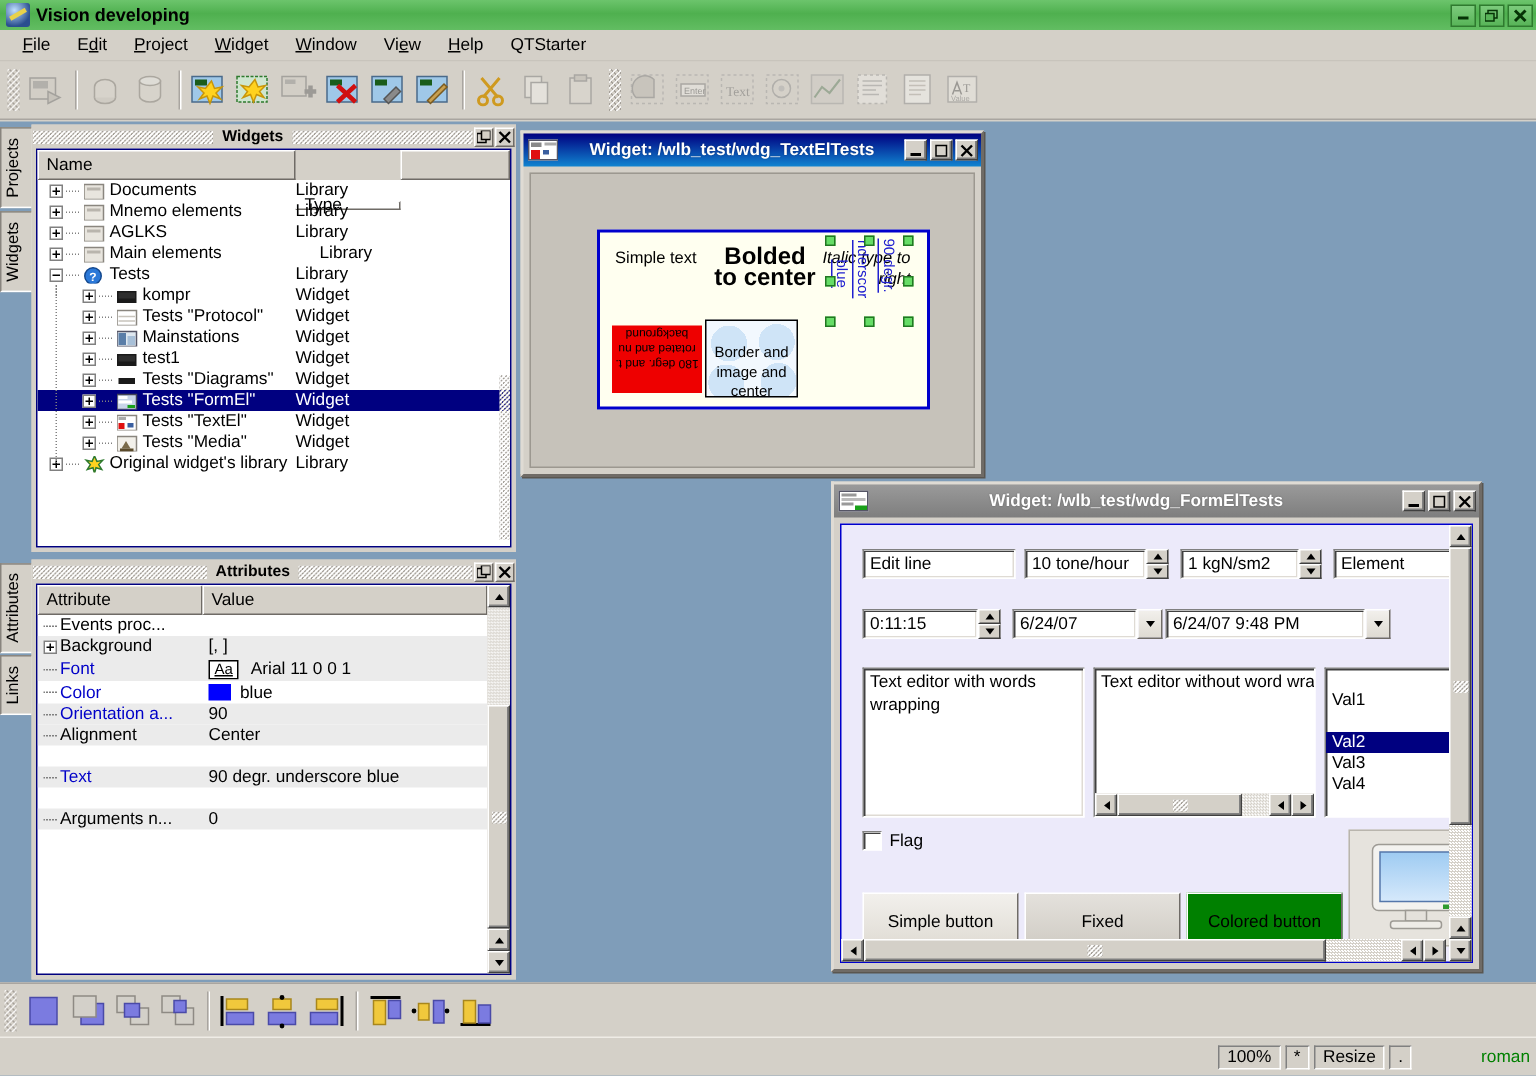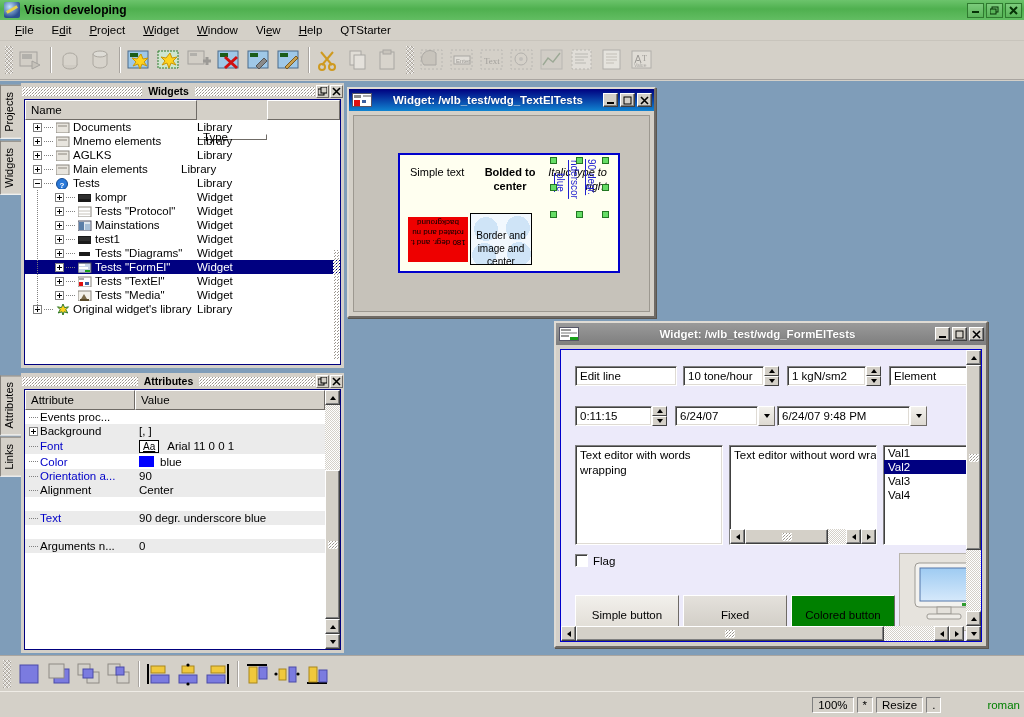--- a/index.html
+++ b/index.html
@@ -391,21 +391,21 @@
               <span class="dots"></span>
               <span class="ic"><svg width="14" height="12">
                   <rect x="0" y="1" width="13" height="10" fill="#e8e5de" stroke="#8a867f"></rect>
                   <rect x="2" y="3" width="9" height="2" fill="#b9b5ad"></rect>
                 </svg></span>
               <span>AGLKS</span>
             </div>
             <div style="width:70px;">Library</div>
           </div>
           <div class="trow">
-            <div class="nm" style="width:156px; padding-left:8px;">
+            <div class="nm" style="width:188px; padding-left:8px;">
               <span class="exp plus"></span>
               <span class="dots"></span>
               <span class="ic"><svg width="14" height="12">
                   <rect x="0" y="1" width="13" height="10" fill="#e8e5de" stroke="#8a867f"></rect>
                   <rect x="2" y="3" width="9" height="2" fill="#b9b5ad"></rect>
                 </svg></span>
               <span>Main elements</span>
             </div>
             <div style="width:70px;">Library</div>
           </div>
@@ -690,21 +690,21 @@
         <svg width="9" height="9">
             <path d="M1 1 L8 8 M8 1 L1 8" stroke="#000" stroke-width="1.6"></path>
           </svg>
         </div>
     </div>
     <div style="position:absolute; left:4px; top:26px; right:4px; bottom:4px; background:#c6c2ba; border:1px solid #9c9890;">
 
       <div style="position:absolute; left:44px; top:37px; width:222px; height:120px;
                   background:#fffff0; border:2px solid #0000cc;">
         <div style="position:absolute; left:10px; top:10px; width:60px; font-size:11px; line-height:14px;">Simple text</div>
-        <div style="position:absolute; left:75px; top:10px; width:70px; font-size:11px; font-weight:bold; line-height:14px; text-align:center;">Bolded to center</div>
+        <div style="position:absolute; left:75px; top:10px; width:70px; font-size:16px; font-weight:bold; line-height:14px; text-align:center;">Bolded to center</div>
         <div style="position:absolute; left:147px; top:10px; width:60px; font-size:11px; font-style:italic; line-height:14px; text-align:right;">Italic type to right</div>
 
         <div style="position:absolute; left:155px; top:18px; height:38px; font-size:10px; color:#2020d0;
                     writing-mode:vertical-rl; text-decoration:underline;">blue</div>
         <div style="position:absolute; left:169px; top:5px; height:52px; font-size:10px; color:#2020d0;
                     writing-mode:vertical-rl; text-decoration:underline;">nderscor</div>
         <div style="position:absolute; left:186px; top:4px; height:52px; font-size:10px; color:#2020d0;
                     writing-mode:vertical-rl; text-decoration:underline;">90 degr.</div>
 
         <div style="position:absolute;left:150px;top:2px;width:7px;height:7px;background:#66dd66;border:1px solid #227722;"></div>
@@ -838,21 +838,21 @@
             <div class="sbbtn">
                 <i class="arr rt"></i>
               </div>
           </div>
         </div>
 
         <div style="position:absolute; left:322px; top:95px; width:104px; height:100px;
                     background:#fff; border:1px solid; border-color:#808080 #fff #fff #808080;
                     box-shadow:inset 1px 1px 0 #404040; overflow:hidden;">
           <div id="value-list-items">
-              <div style="font-size: 11.5px; padding: 1px 4px;">Val1</div>
+              <div style="font-size: 11.5px; padding: 15px 4px;">Val1</div>
               <div style="font-size: 11.5px; padding: 1px 4px; background: rgb(0, 0, 128); color: rgb(255, 255, 255);">Val2</div>
               <div style="font-size: 11.5px; padding: 1px 4px;">Val3</div>
               <div style="font-size: 11.5px; padding: 1px 4px;">Val4</div>
             </div>
         </div>
 
         <div style="position:absolute; left:14px; top:204px; display:flex; align-items:center; gap:5px;">
           <div style="width:13px; height:13px; background:#fff; border:1px solid;
                       border-color:#808080 #fff #fff #808080; box-shadow:inset 1px 1px 0 #404040;"></div>
           <span style="font-size:11.5px;">Flag</span>

